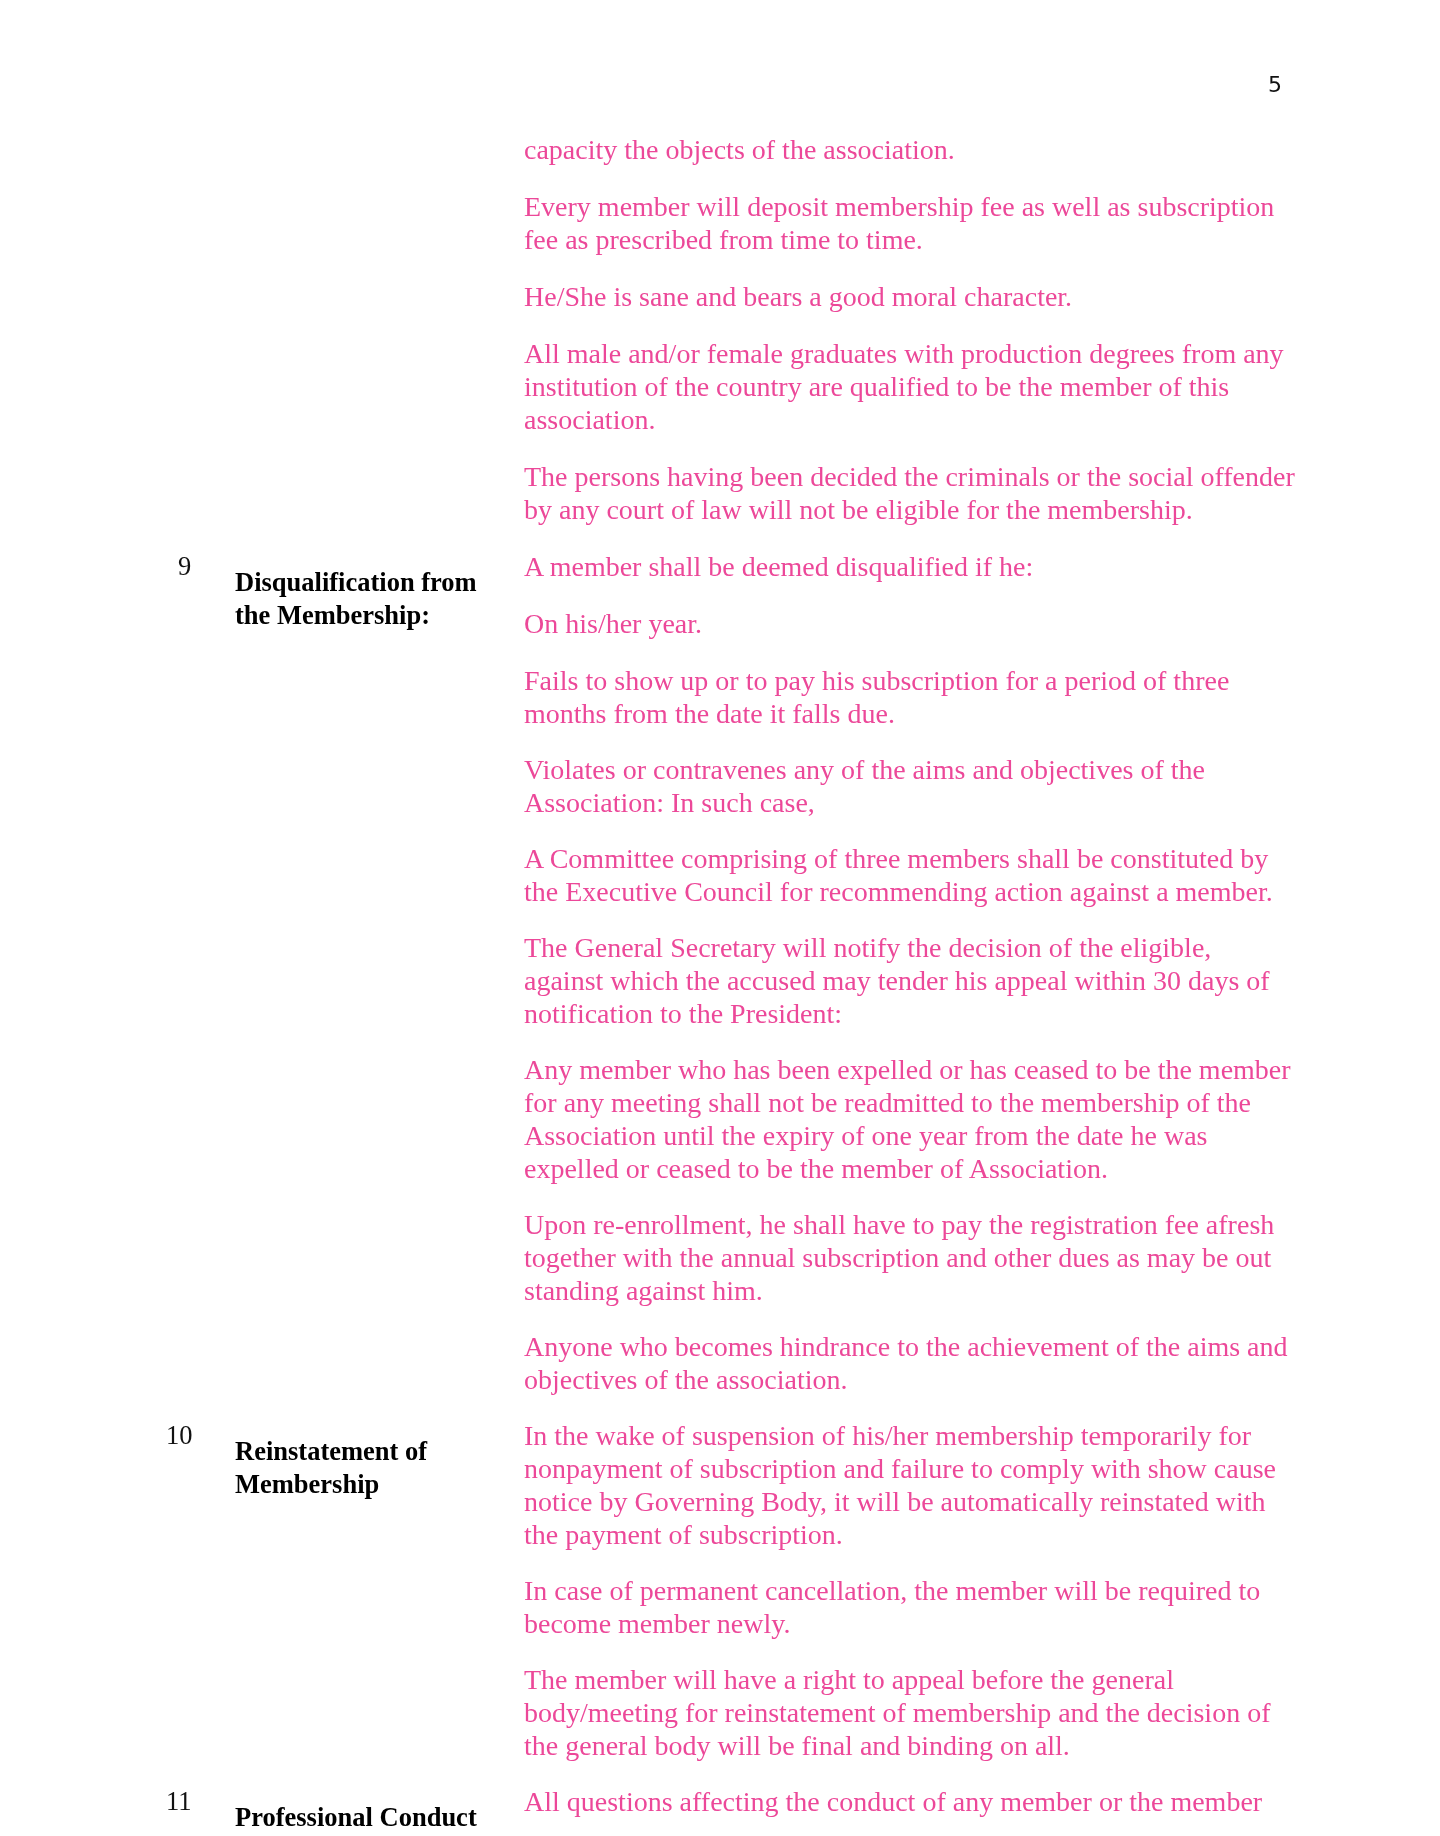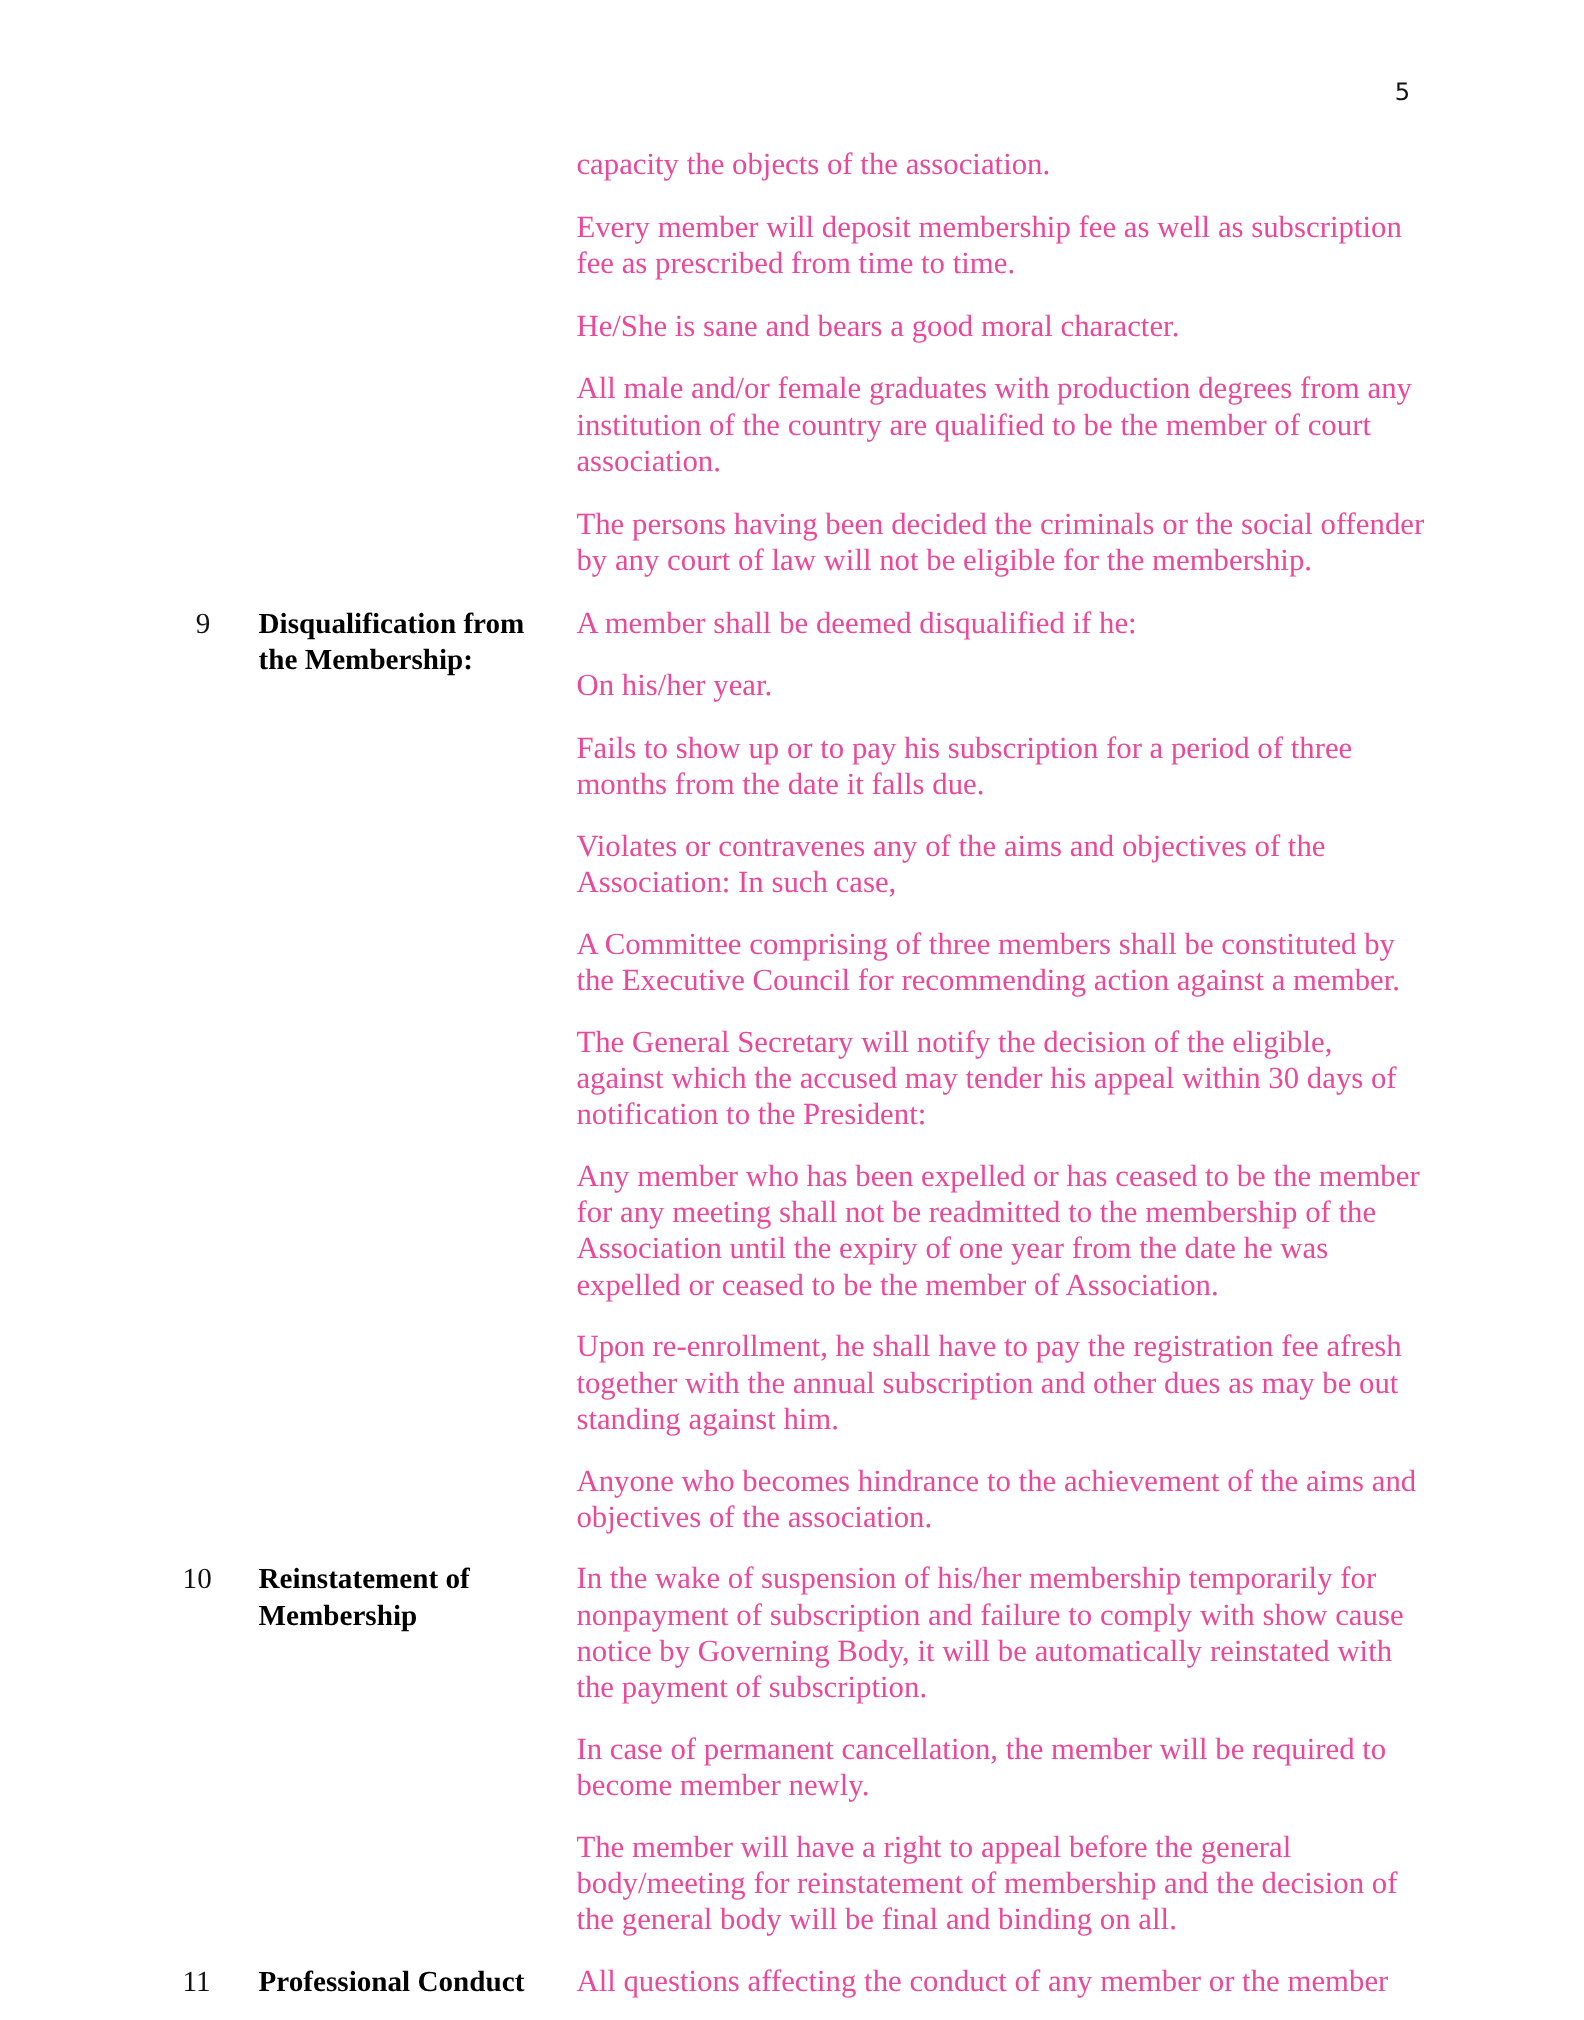--- a/index.html
+++ b/index.html
@@ -15,40 +15,40 @@
     white-space: nowrap; line-height: 1;
   }
   .num {
     position: absolute;
     font-family: "Liberation Serif", serif; font-size: 26.5px; color: #111;
     white-space: nowrap; line-height: 1;
   }
   .head {
     position: absolute; left: 235px;
     font-family: "Liberation Serif", serif; font-size: 26.5px; color: #000;
-    font-weight: bold; white-space: nowrap; line-height: 1;
+    font-weight: bold; white-space: nowrap; line-height: 1; margin-top: 16px;
   }
 </style>
 </head>
 <body>
 
 <div class="page">
 
   <div class="pagenum">5</div>
 
   <div>
     <div class="line" style="top:136px">capacity the objects of the association.</div>
 
     <div class="line" style="top:193px">Every member will deposit membership fee as well as subscription</div>
     <div class="line" style="top:226px">fee as prescribed from time to time.</div>
 
     <div class="line" style="top:283px">He/She is sane and bears a good moral character.</div>
 
     <div class="line" style="top:340px">All male and/or female graduates with production degrees from any</div>
-    <div class="line" style="top:373px">institution of the country are qualified to be the member of court</div>
+    <div class="line" style="top:373px">institution of the country are qualified to be the member of this</div>
     <div class="line" style="top:406px">association.</div>
 
     <div class="line" style="top:463px">The persons having been decided the criminals or the social offender</div>
     <div class="line" style="top:496px">by any court of law will not be eligible for the membership.</div>
   </div>
 
   <div>
     <div class="num" style="left:178px; top:553px">9</div>
     <div class="head" style="top:553px">Disqualification from</div>
     <div class="head" style="top:586px">the Membership:</div>

